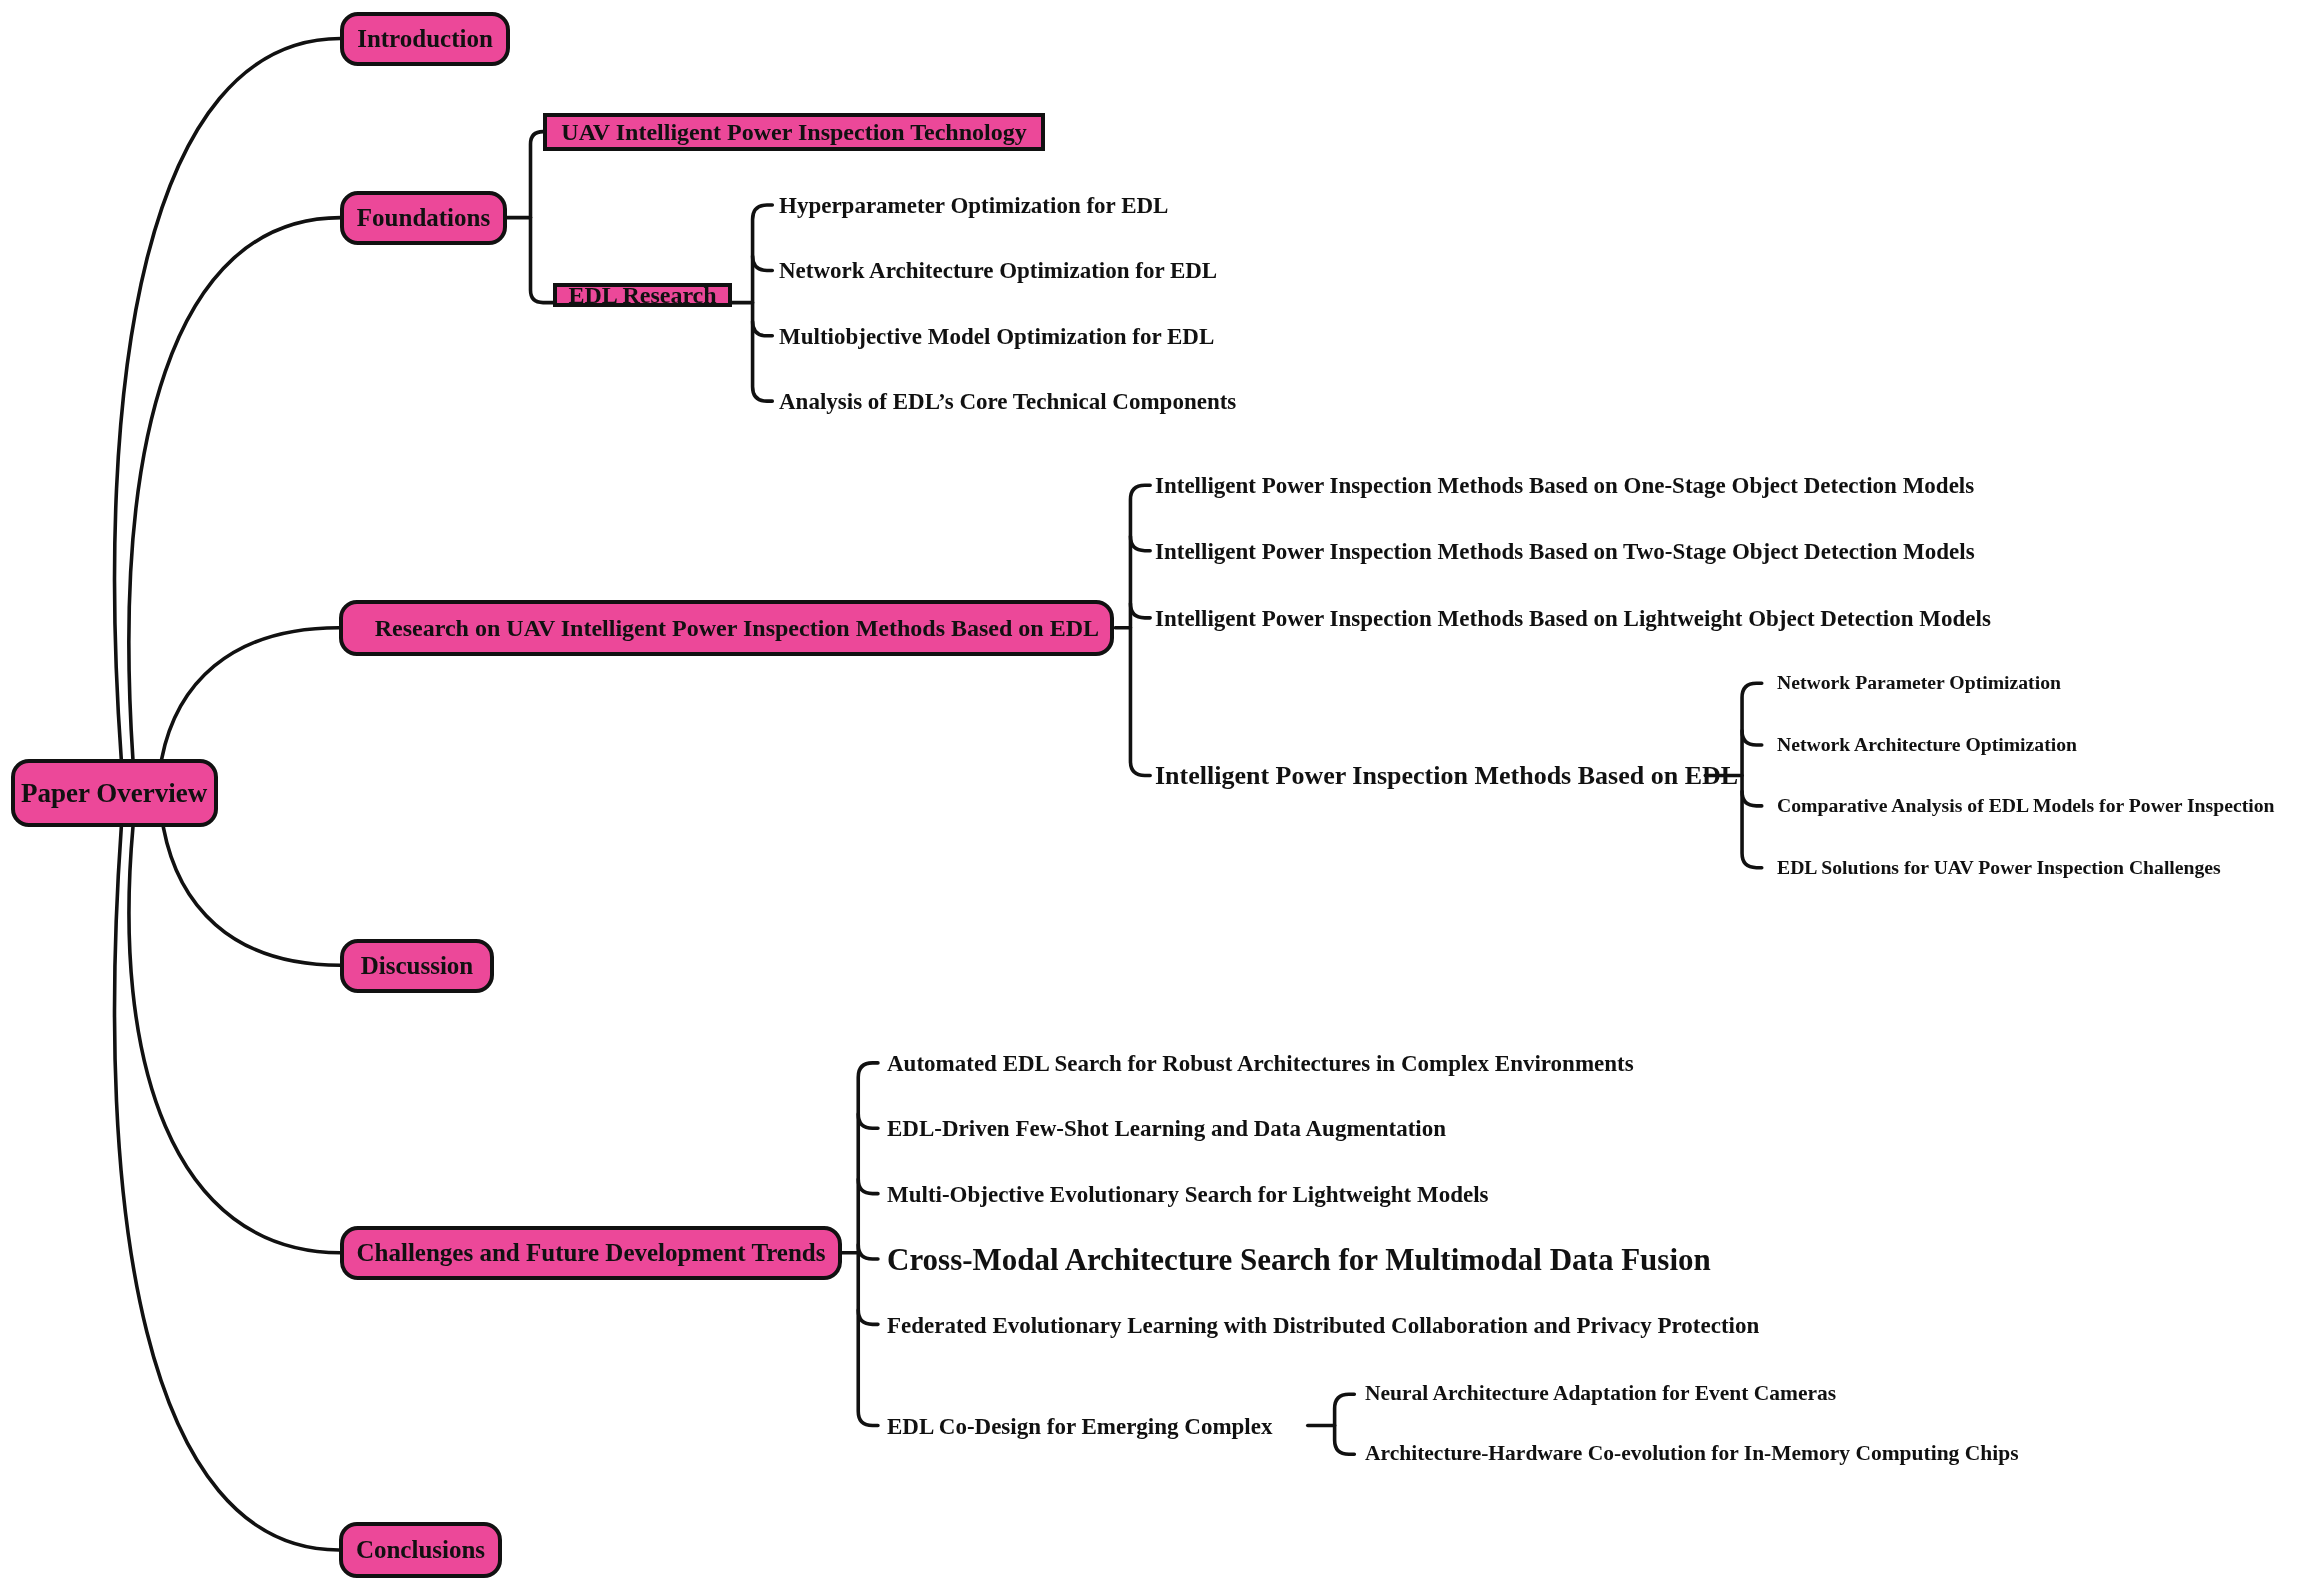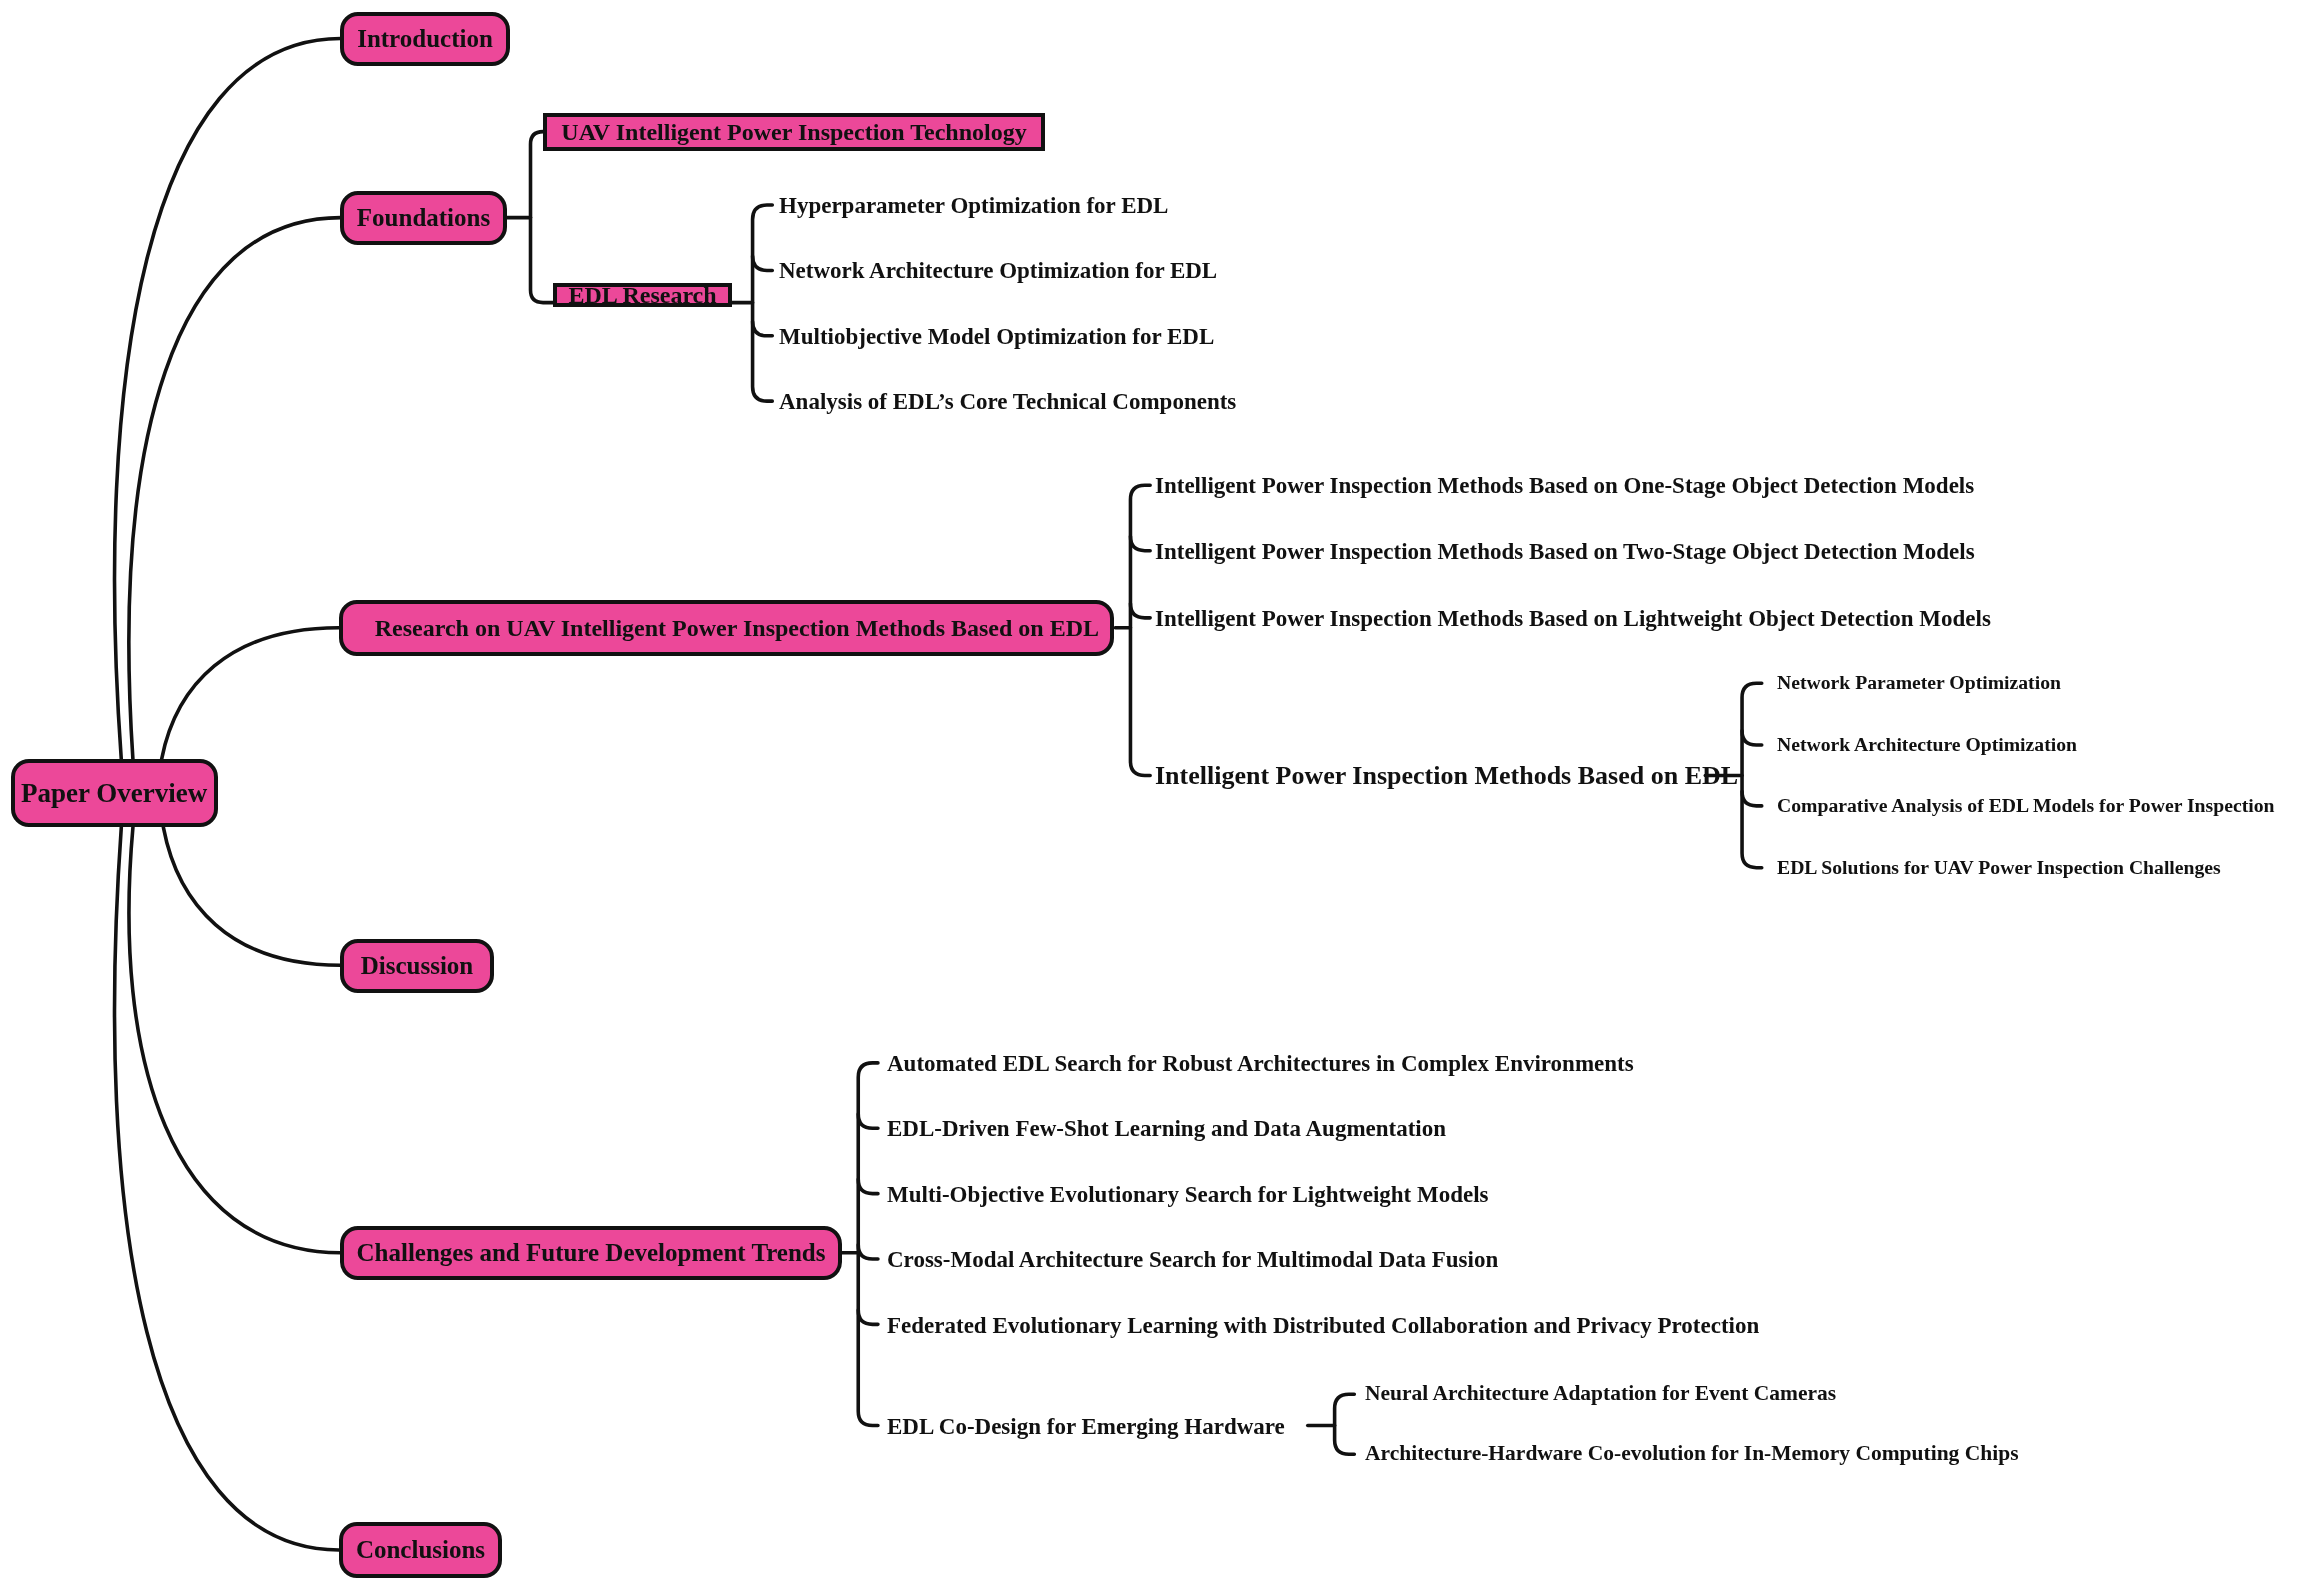--- a/index.html
+++ b/index.html
@@ -131,21 +131,21 @@
   <div class="leaf" style="left:1155px; top:776px; font-size:26px;">Intelligent Power Inspection Methods Based on EDL</div>
 
   <div class="leaf" style="left:1777px; top:683px; font-size:19.7px;">Network Parameter Optimization</div>
   <div class="leaf" style="left:1777px; top:745px; font-size:19.7px;">Network Architecture Optimization</div>
   <div class="leaf" style="left:1777px; top:806px; font-size:19.7px;">Comparative Analysis of EDL Models for Power Inspection</div>
   <div class="leaf" style="left:1777px; top:868px; font-size:19.7px;">EDL Solutions for UAV Power Inspection Challenges</div>
 
   <div class="leaf" style="left:887px; top:1063px; font-size:23px;">Automated EDL Search for Robust Architectures in Complex Environments</div>
   <div class="leaf" style="left:887px; top:1128px; font-size:23px;">EDL-Driven Few-Shot Learning and Data Augmentation</div>
   <div class="leaf" style="left:887px; top:1194px; font-size:23px;">Multi-Objective Evolutionary Search for Lightweight Models</div>
-  <div class="leaf" style="left:887px; top:1259px; font-size:23px;">Cross-Modal Architecture Search for Multimodal Data Fusion</div>
+  <div class="leaf" style="left:887px; top:1259px; font-size:31px;">Cross-Modal Architecture Search for Multimodal Data Fusion</div>
   <div class="leaf" style="left:887px; top:1325px; font-size:23px;">Federated Evolutionary Learning with Distributed Collaboration and Privacy Protection</div>
-  <div class="leaf" style="left:887px; top:1426px; font-size:23px;">EDL Co-Design for Emerging Hardware</div>
+  <div class="leaf" style="left:887px; top:1426px; font-size:23px;">EDL Co-Design for Emerging Complex</div>
 
   <div class="leaf" style="left:1365px; top:1394px; font-size:21.5px;">Neural Architecture Adaptation for Event Cameras</div>
   <div class="leaf" style="left:1365px; top:1454px; font-size:21.5px;">Architecture-Hardware Co-evolution for In-Memory Computing Chips</div>
 
 </div>
 
 
 </body></html>

